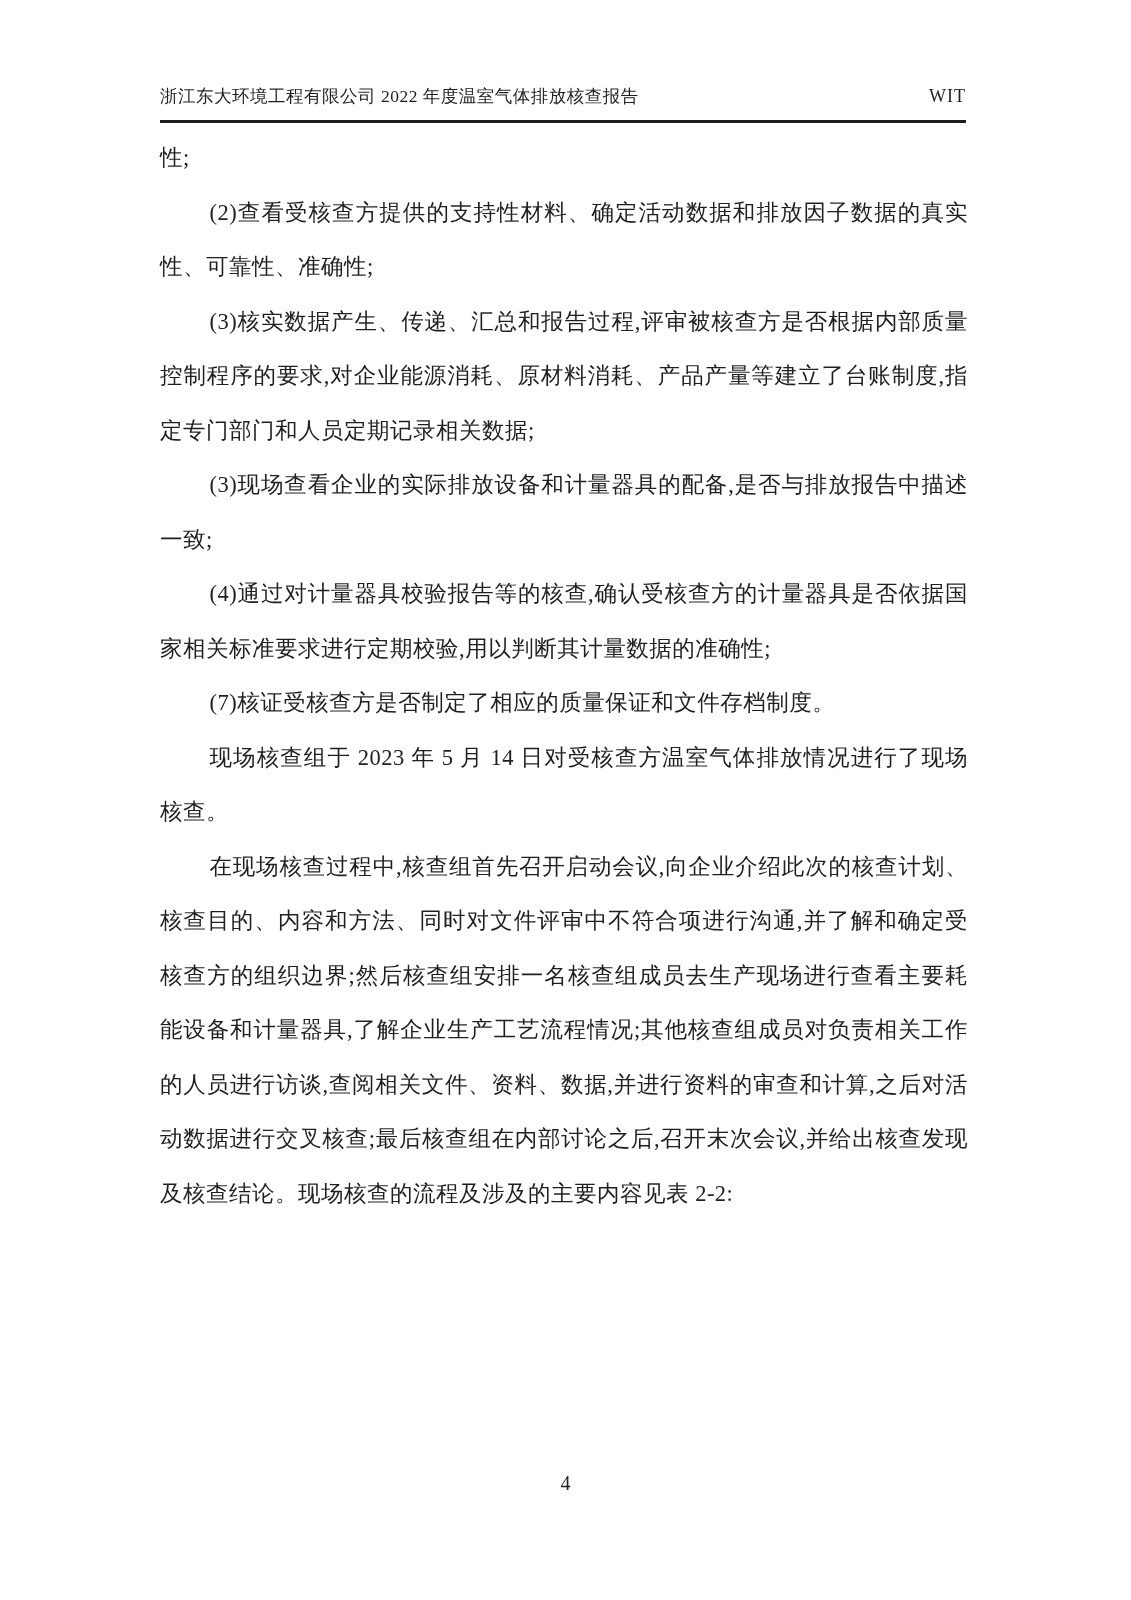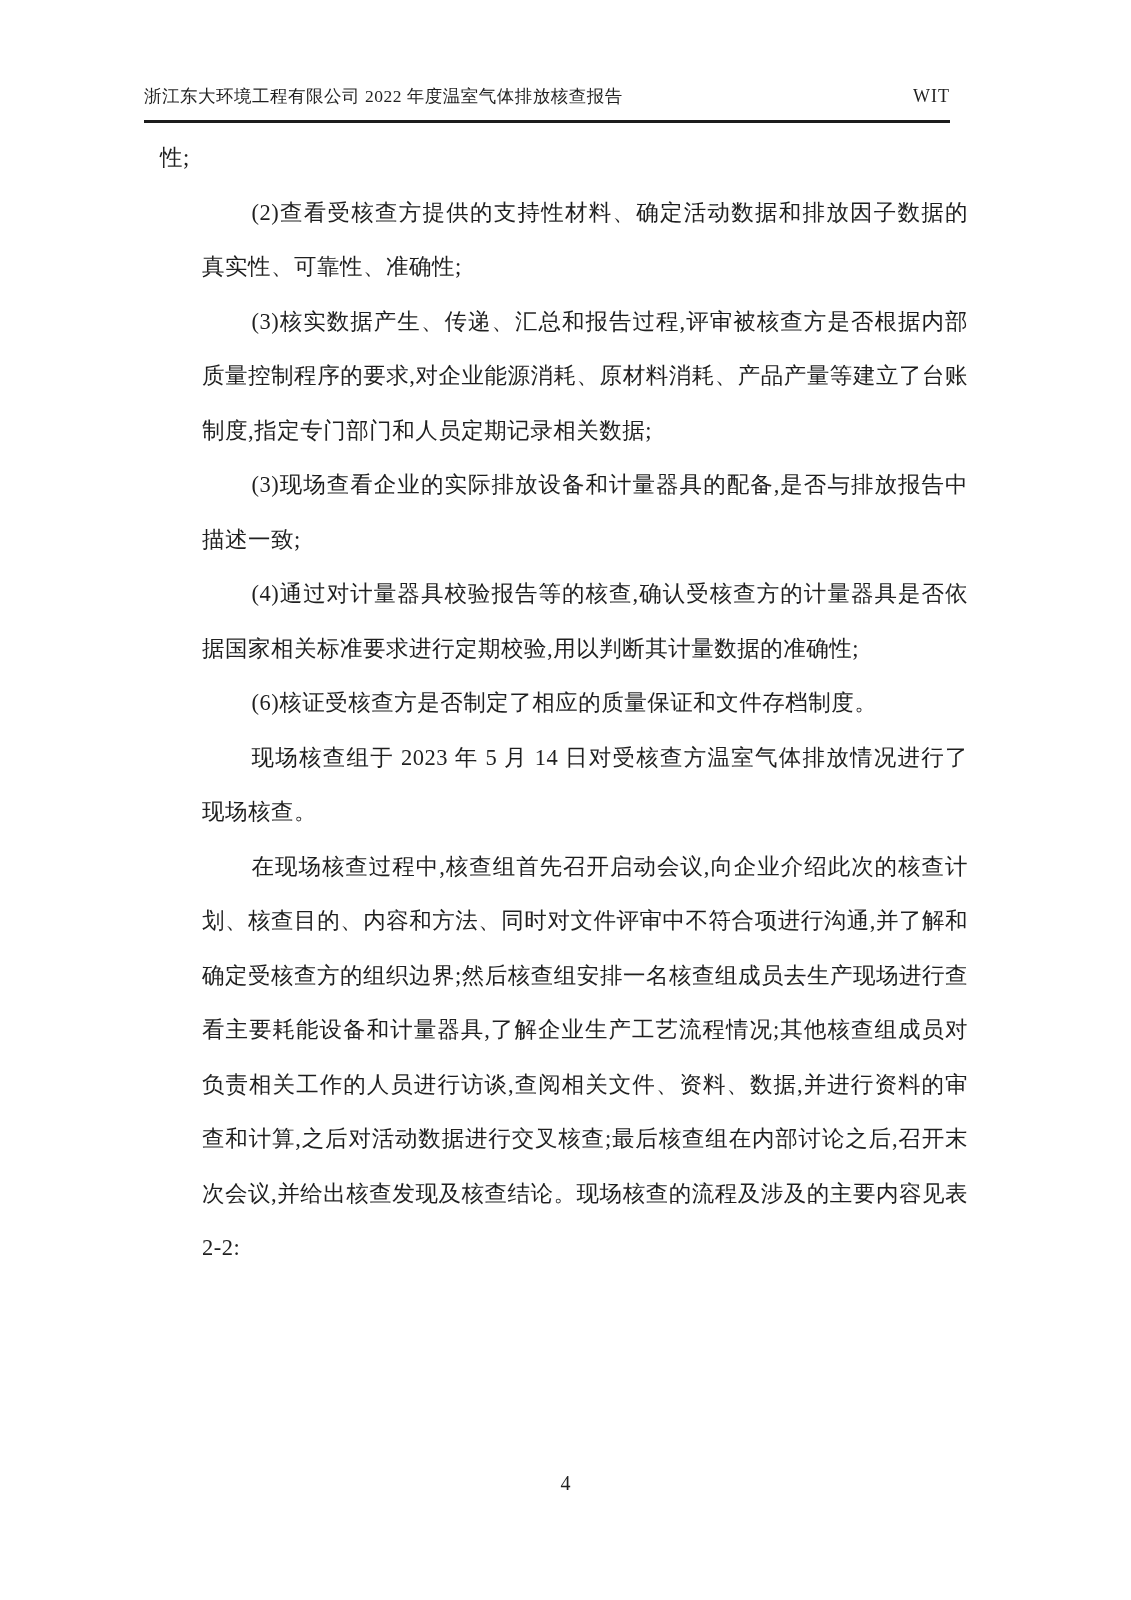--- a/index.html
+++ b/index.html
@@ -12,21 +12,21 @@
     width: 1131px;
     height: 1600px;
     margin: 0 auto;
     background: #ffffff;
     font-family: "Liberation Serif", "DejaVu Serif", serif;
     color: #1f1f1f;
     overflow: hidden;
   }
   .page-header {
     position: absolute;
-    left: 144px;
+    left: 160px;
     width: 806px;
     top: 84px;
     display: flex;
     justify-content: space-between;
     align-items: baseline;
     border-bottom: 3px solid #1c1c1c;
     padding-bottom: 12px;
   }
   .header-title {
     font-size: 17.5px;
@@ -46,21 +46,20 @@
   .doc-body p {
     margin: 0;
     font-size: 22.5px;
     line-height: 54.5px;
     text-align: justify;
     text-justify: inter-ideograph;
     letter-spacing: 0.5px;
   }
   .doc-body p.indent {
     text-indent: 2.2em;
-    margin-left: 42px;
   }
   .section-heading {
     margin: 0;
     padding-left: 48px;
     font-size: 28px;
     font-weight: bold;
     line-height: 62px;
     letter-spacing: 1px;
   }
   .page-footer {
@@ -81,21 +80,21 @@
     <span class="header-title">浙江东大环境工程有限公司 2022 年度温室气体排放核查报告</span>
     <span class="header-logo">WIT</span>
   </header>
 
   <main class="doc-body">
     <p>性;</p>
     <p class="indent">(2)查看受核查方提供的支持性材料、确定活动数据和排放因子数据的真实性、可靠性、准确性;</p>
     <p class="indent">(3)核实数据产生、传递、汇总和报告过程,评审被核查方是否根据内部质量控制程序的要求,对企业能源消耗、原材料消耗、产品产量等建立了台账制度,指定专门部门和人员定期记录相关数据;</p>
     <p class="indent">(3)现场查看企业的实际排放设备和计量器具的配备,是否与排放报告中描述一致;</p>
     <p class="indent">(4)通过对计量器具校验报告等的核查,确认受核查方的计量器具是否依据国家相关标准要求进行定期校验,用以判断其计量数据的准确性;</p>
-    <p class="indent">(6)核证受核查方是否制定了相应的质量保证和文件存档制度。</p>
+    <p class="indent">(7)核证受核查方是否制定了相应的质量保证和文件存档制度。</p>
     <p class="indent">现场核查组于 2023 年 5 月 14 日对受核查方温室气体排放情况进行了现场核查。</p>
     <p class="indent">在现场核查过程中,核查组首先召开启动会议,向企业介绍此次的核查计划、核查目的、内容和方法、同时对文件评审中不符合项进行沟通,并了解和确定受核查方的组织边界;然后核查组安排一名核查组成员去生产现场进行查看主要耗能设备和计量器具,了解企业生产工艺流程情况;其他核查组成员对负责相关工作的人员进行访谈,查阅相关文件、资料、数据,并进行资料的审查和计算,之后对活动数据进行交叉核查;最后核查组在内部讨论之后,召开末次会议,并给出核查发现及核查结论。现场核查的流程及涉及的主要内容见表 2-2:</p>
   </main>
 
   <footer class="page-footer">
     <span>4</span>
   </footer>
 
 </div>
 

